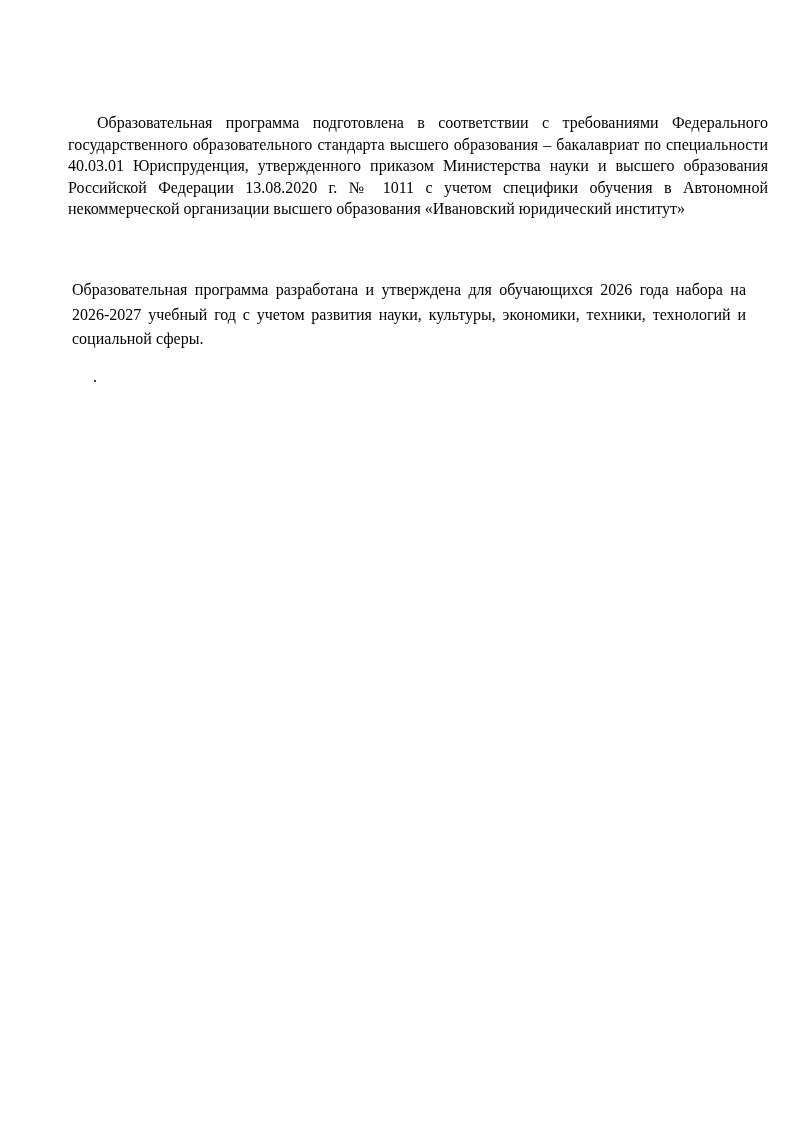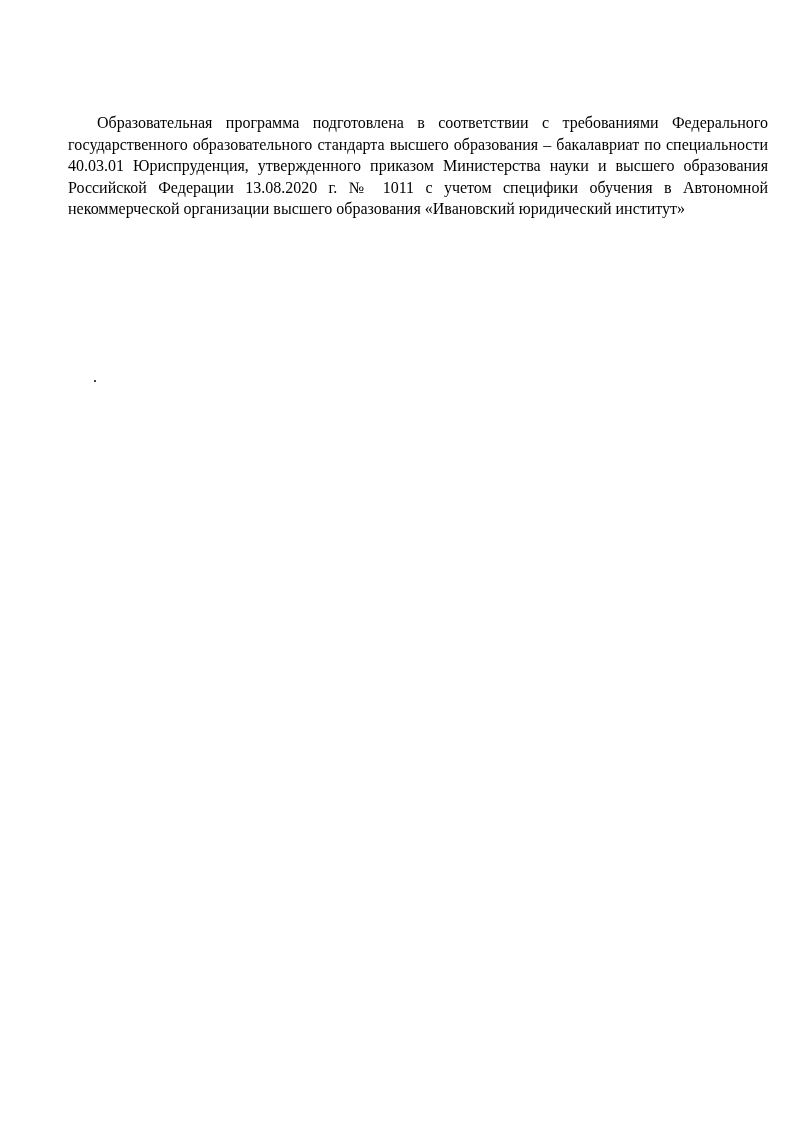--- a/index.html
+++ b/index.html
@@ -48,15 +48,16 @@
     line-height: 18px;
     text-align: left;
   }
 </style>
 </head>
 <body>
 
 <div class="page">
   <p class="para para-intro">Образовательная программа подготовлена в соответствии с требованиями Федерального государственного образовательного стандарта высшего образования – бакалавриат по специальности 40.03.01 Юриспруденция, утвержденного приказом Министерства науки и высшего образования Российской Федерации 13.08.2020 г. № 1011 с учетом специфики обучения в Автономной некоммерческой организации высшего образования «Ивановский юридический институт»</p>
 
+  <p class="para para-cohort">Образовательная программа разработана и утверждена для обучающихся 2026 года набора на 2026-2027 учебный год с учетом развития науки, культуры, экономики, техники, технологий и социальной сферы.</p>
 
   <p class="stray-period">.</p>
 </div>
 
 </body></html>

